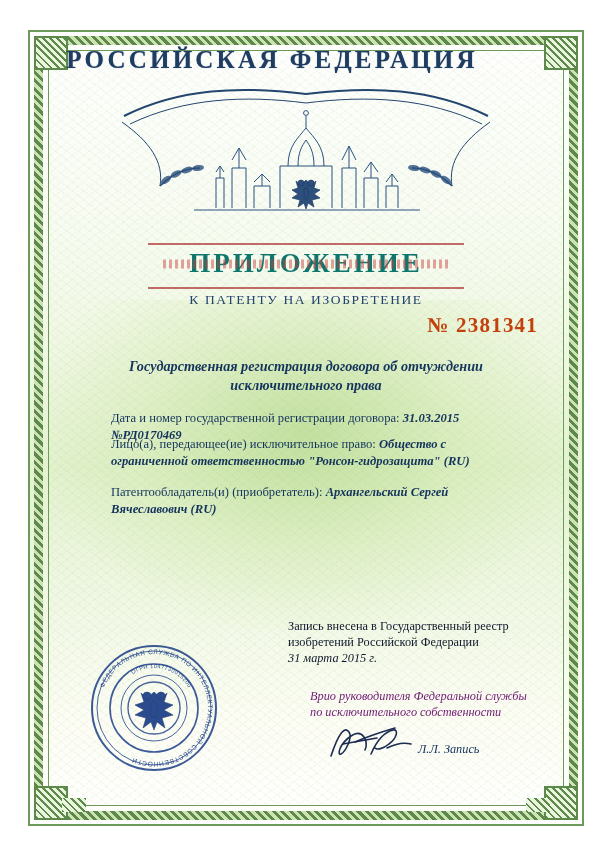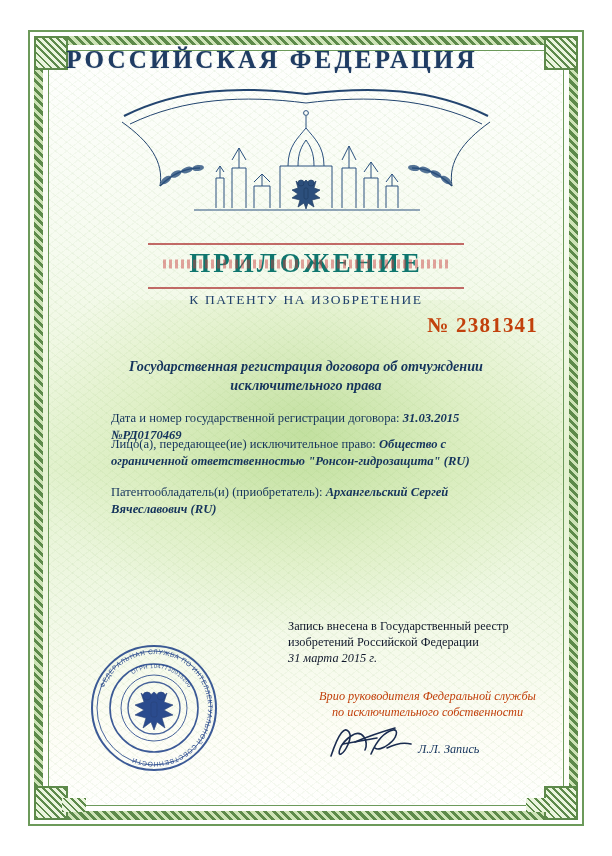--- a/index.html
+++ b/index.html
@@ -215,22 +215,21 @@
   }
   .record .date { font-weight: normal; font-style: italic; }
 
   .official {
     position: absolute;
     left: 310px; top: 688px;
     width: 235px;
     font-size: 12.3px;
     font-style: italic;
     line-height: 16px;
-    color: #c2410c;
-    text-align: center;
+    color: #701a75;
   }
   .signer {
     position: absolute;
     left: 418px; top: 742px;
     font-size: 12.3px;
     font-style: italic;
     color: #14335c;
   }
   .signature {
     position: absolute;

